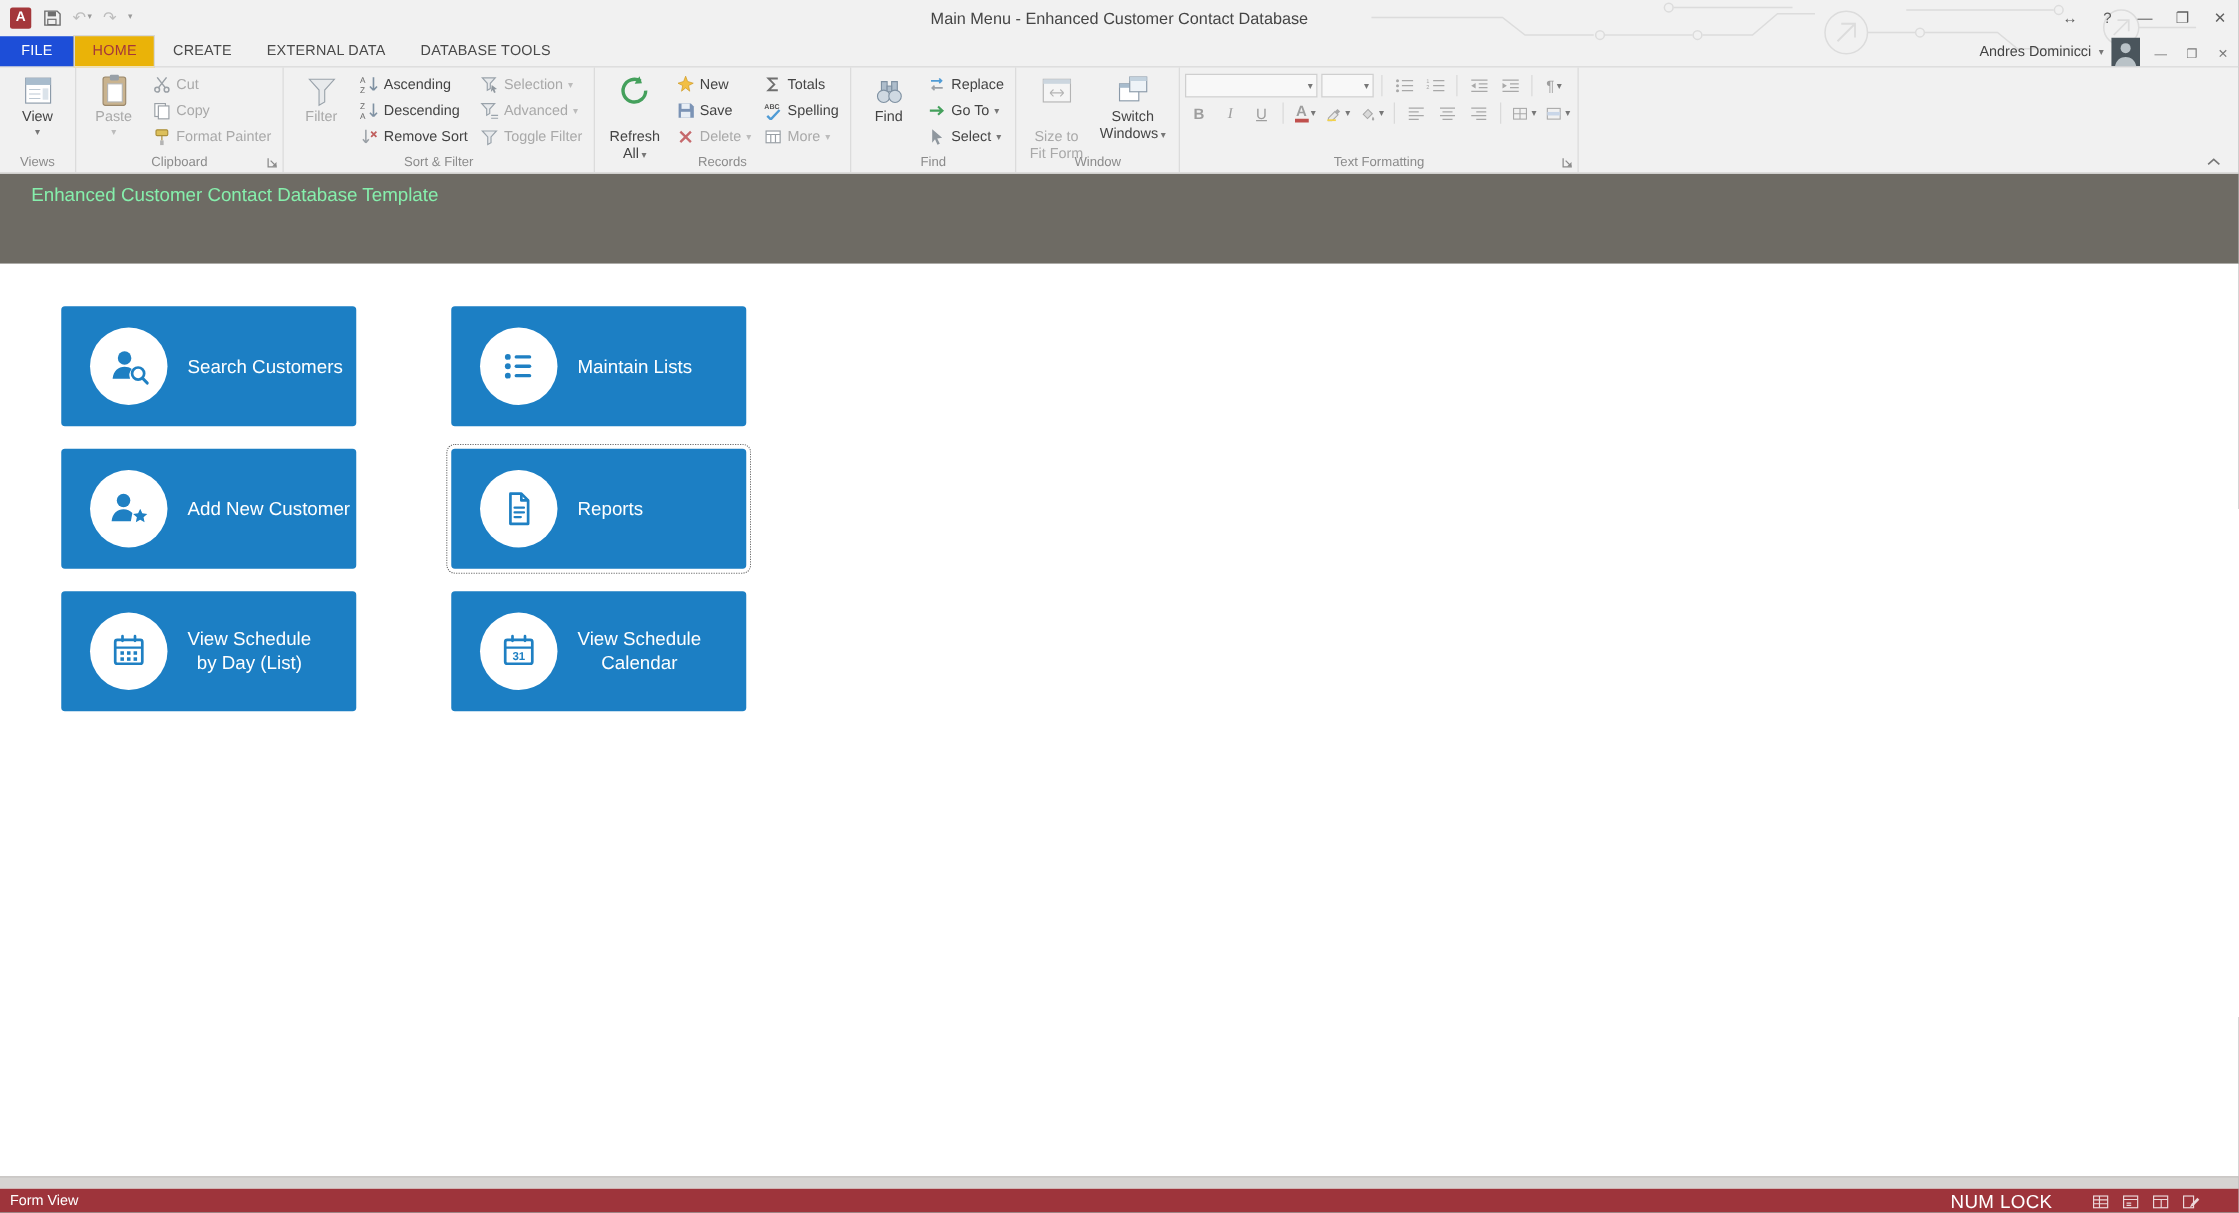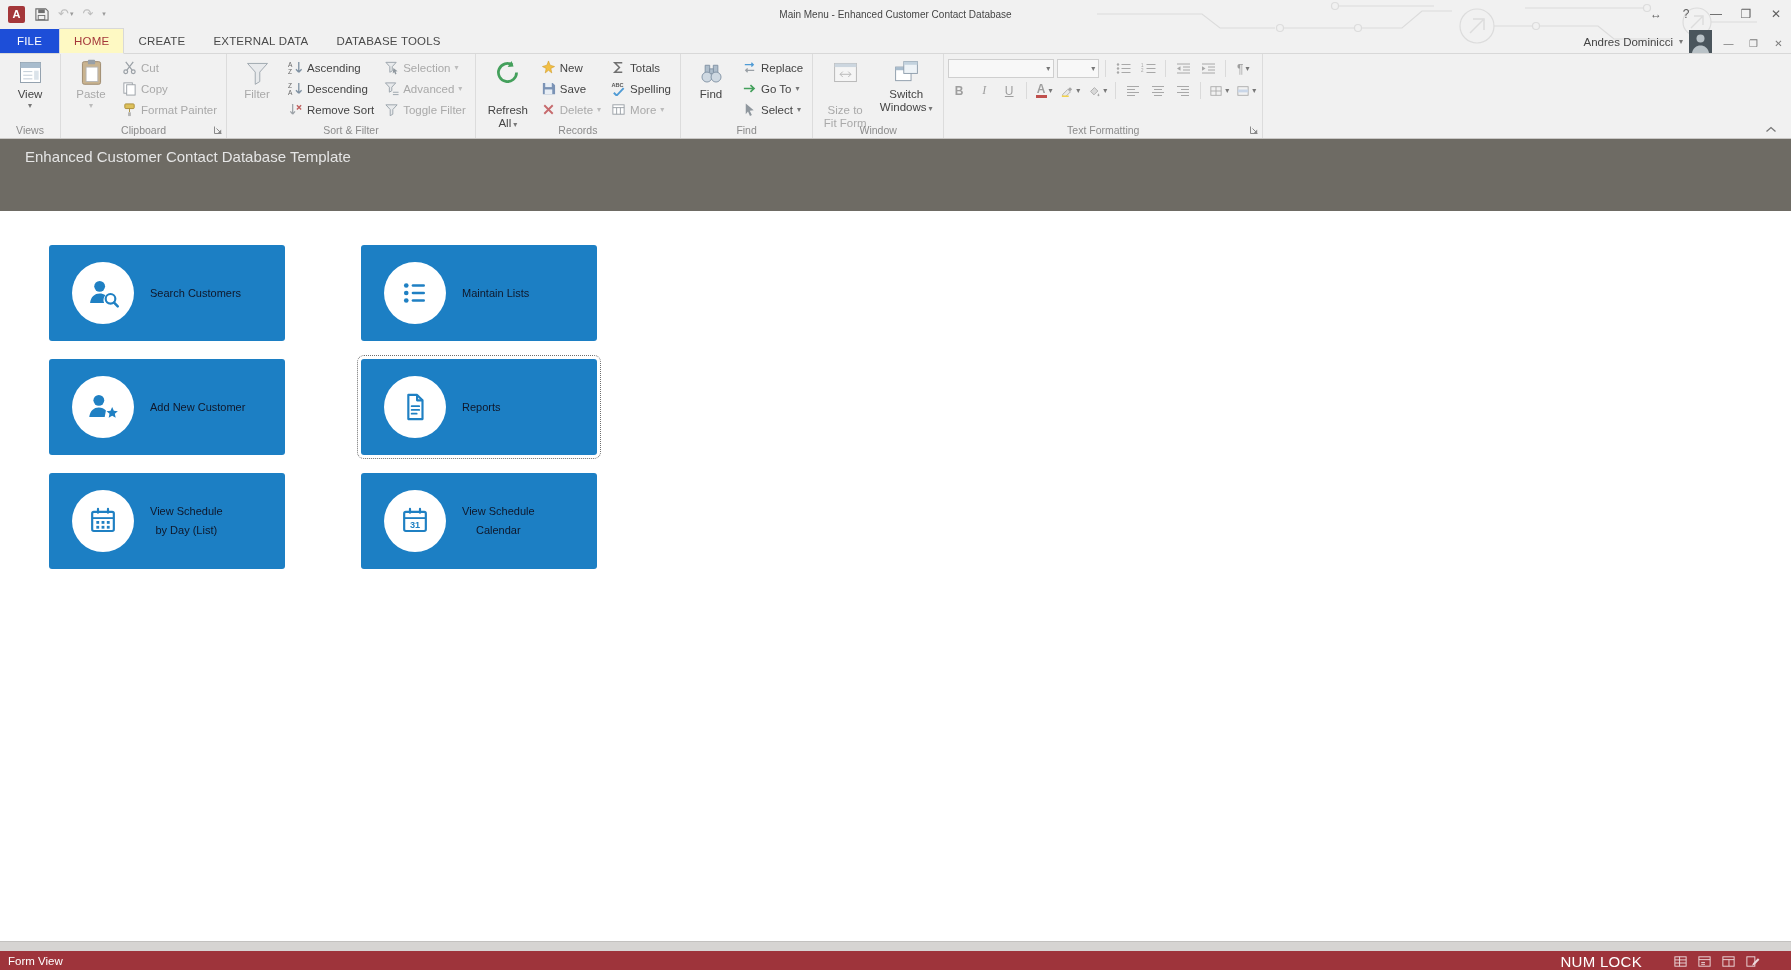--- a/index.html
+++ b/index.html
@@ -10,30 +10,30 @@
   
   .chrome{position:relative;background:#f1f1f1;}
   .deco{position:absolute;top:0;right:34px;z-index:0;pointer-events:none;}
   .titlebar{position:relative;z-index:1;height:28px;display:flex;align-items:center;}
   .qat{display:flex;align-items:center;gap:9px;padding-left:8px;}
   .qat-logo{width:17px;height:17px;background:#a4373a;color:#fff;border-radius:2px;
             font-size:11px;font-weight:bold;display:flex;align-items:center;justify-content:center;}
   .qbtn{color:#8a8a8a;font-size:13px;line-height:16px;display:flex;align-items:center;gap:1px;}
   .qbtn .tinycaret{font-size:7px;color:#9a9a9a;}
   .qbtn.dim{color:#bdbdbd;}
-  .tb-title{position:absolute;left:50%;transform:translateX(-50%);font-size:10px;color:#454545;white-space:nowrap;}
+  .tb-title{position:absolute;left:50%;transform:translateX(-50%);font-size:13px;color:#454545;white-space:nowrap;}
   .win-controls{margin-left:auto;display:flex;align-items:center;}
   .wbtn{width:30px;height:26px;display:flex;align-items:center;justify-content:center;color:#5f5f5f;font-size:12px;}
   .wbtn.sm{width:25px;height:20px;font-size:10px;color:#7c7c7c;}
 
   
   .tabrow{position:relative;z-index:1;height:25px;display:flex;align-items:flex-end;border-bottom:1px solid #d8d8d8;}
   .tab{height:24px;display:flex;align-items:center;padding:0 14px;font-size:11.5px;color:#4a4a4a;letter-spacing:.2px;}
   .tab.file{background:#1d4ed8;color:#fff;padding:0 17px;}
-  .tab.active{background:#fef9c3;border:1px solid #d8d8d8;border-bottom:1px solid #f1f1f1;
+  .tab.active{background:#eab308;border:1px solid #d8d8d8;border-bottom:1px solid #f1f1f1;
               margin-bottom:-1px;color:#a4373a;}
   .tab-spacer{flex:1;}
   .account{display:flex;align-items:center;gap:6px;font-size:11.5px;color:#444;padding-right:4px;}
   .account .tinycaret{font-size:8px;color:#777;}
   .avatar{width:23px;height:23px;display:block;}
 
   
   .ribbon{position:relative;height:85px;background:#f1f1f1;border-bottom:1px solid #c9c7c5;box-sizing:border-box;}
   .ribbon-inner{display:flex;height:84px;}
   .rgroup{position:relative;display:flex;flex-direction:column;align-items:center;
@@ -69,32 +69,32 @@
   .tfb i{font-family:"Liberation Serif",serif;font-size:12px;}
   .tfb u{font-size:12px;}
   .fc{border-bottom:3px solid #c0504d;line-height:11px;padding:0 1px;font-weight:bold;color:#9e9e9e;font-size:12px;}
   .vsep{width:1px;height:17px;background:#dadada;margin:0 3px;}
   .ic12{width:14px;height:12px;}
   .ic14{width:15px;height:13px;}
 
   
   .form-header{height:72px;background:#6e6b64;color:#fff;padding:8px 0 0 25px;box-sizing:border-box;}
   .fh-title{font-size:30px;font-weight:300;letter-spacing:.3px;line-height:35px;}
-  .fh-sub{font-size:15px;line-height:20px;color:#e5e5e5;}
+  .fh-sub{font-size:15px;line-height:20px;color:#86efac;}
 
   
   .content{height:730px;background:#fff;overflow:hidden;}
   .tile-grid{display:grid;grid-template-columns:236px 236px;column-gap:76px;row-gap:18px;padding:34px 0 0 49px;}
   .tile{width:236px;height:96px;background:#1c7fc4;border-radius:3px;display:flex;align-items:center;
         padding-left:23px;box-sizing:border-box;cursor:pointer;}
   .tile.focused{outline:1px dotted #6f6f6f;outline-offset:3px;}
   .tile-circle{width:62px;height:62px;border-radius:50%;background:#fff;display:flex;align-items:center;
                justify-content:center;flex:none;margin-right:16px;}
   .ti{width:40px;height:40px;}
-  .tile-label{color:#0f172a;font-size:11px;line-height:19px;white-space:pre-line;text-align:center;}
+  .tile-label{color:#ffffff;font-size:15px;line-height:19px;white-space:pre-line;text-align:center;}
 
   
   .scroll-strip{height:10px;background:#d6d4d2;border-top:1px solid #c3c1bf;box-sizing:border-box;}
   .statusbar{height:20px;background:#9e343b;display:flex;align-items:center;color:#fff;
              font-size:11.5px;padding:0 8px;box-sizing:border-box;}
   .sb-spacer{flex:1;}
   .sb-numlock{font-size:15px;letter-spacing:.3px;}
   .sb-icons{display:flex;gap:7px;margin-left:30px;margin-right:22px;}
   .sbi{width:17px;height:16px;display:flex;align-items:center;justify-content:center;}
 </style>

